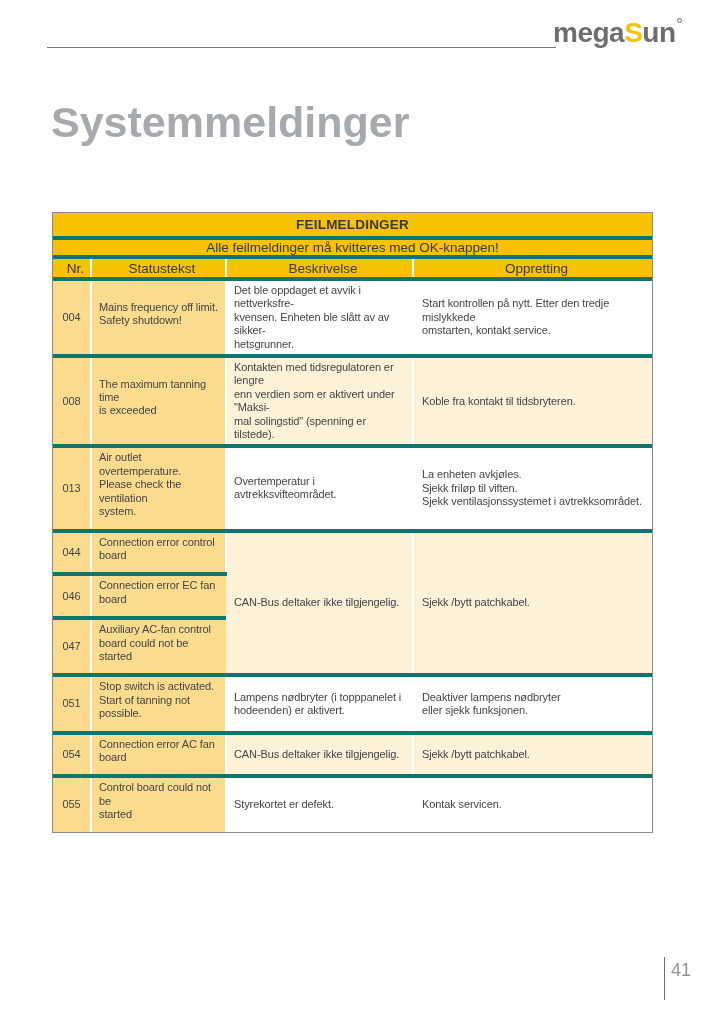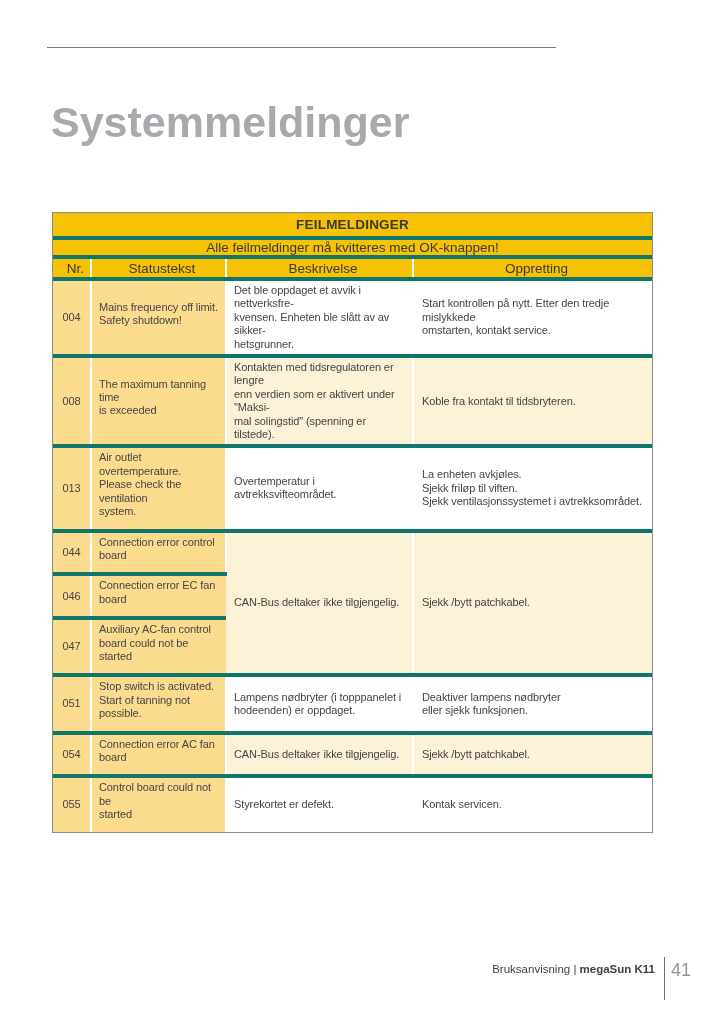--- a/index.html
+++ b/index.html
@@ -160,20 +160,23 @@
     font-size: 18px;
     color: #939598;
   }
 </style>
 </head>
 <body>
 
 <div class="page">
 
   <div class="header-rule"></div>
+  <div class="logo">
+    <span>mega</span><span class="logo-s">S</span><span>un</span><span class="reg-mark"></span>
+  </div>
 
   <h1 class="page-title">Systemmeldinger</h1>
 
   <div class="table-wrap">
     <table class="err">
       <colgroup>
         <col class="c-nr">
           <col class="c-st">
           <col class="c-be">
           <col class="c-op">
@@ -242,21 +245,21 @@
           <td class="nr">047</td>
           <td class="st">Auxiliary AC-fan control
 board could not be started</td>
         </tr>
 
         <tr class="data r6 shade-white">
           <td class="nr">051</td>
           <td class="st">Stop switch is activated.
 Start of tanning not possible.</td>
           <td class="be">Lampens nødbryter (i topppanelet i
-hodeenden) er oppdaget.</td>
+hodeenden) er aktivert.</td>
           <td class="op">Deaktiver lampens nødbryter
 eller sjekk funksjonen.</td>
         </tr>
 
         <tr class="data r7 shade-cream">
           <td class="nr">054</td>
           <td class="st">Connection error AC fan
 board</td>
           <td class="be">CAN-Bus deltaker ikke tilgjengelig.</td>
           <td class="op">Sjekk  /bytt patchkabel.</td>
@@ -266,19 +269,16 @@
           <td class="nr">055</td>
           <td class="st">Control board could not be
 started</td>
           <td class="be">Styrekortet er defekt.</td>
           <td class="op">Kontak servicen.</td>
         </tr>
       </tbody>
     </table>
   </div>
 
-  <div class="footer-text">
-    <span>Bruksanvisning | </span><span class="bold">megaSun K11</span>
-  </div>
   <div class="footer-vline"></div>
   <div class="page-number">41</div>
 
 </div>
 
 </body></html>

